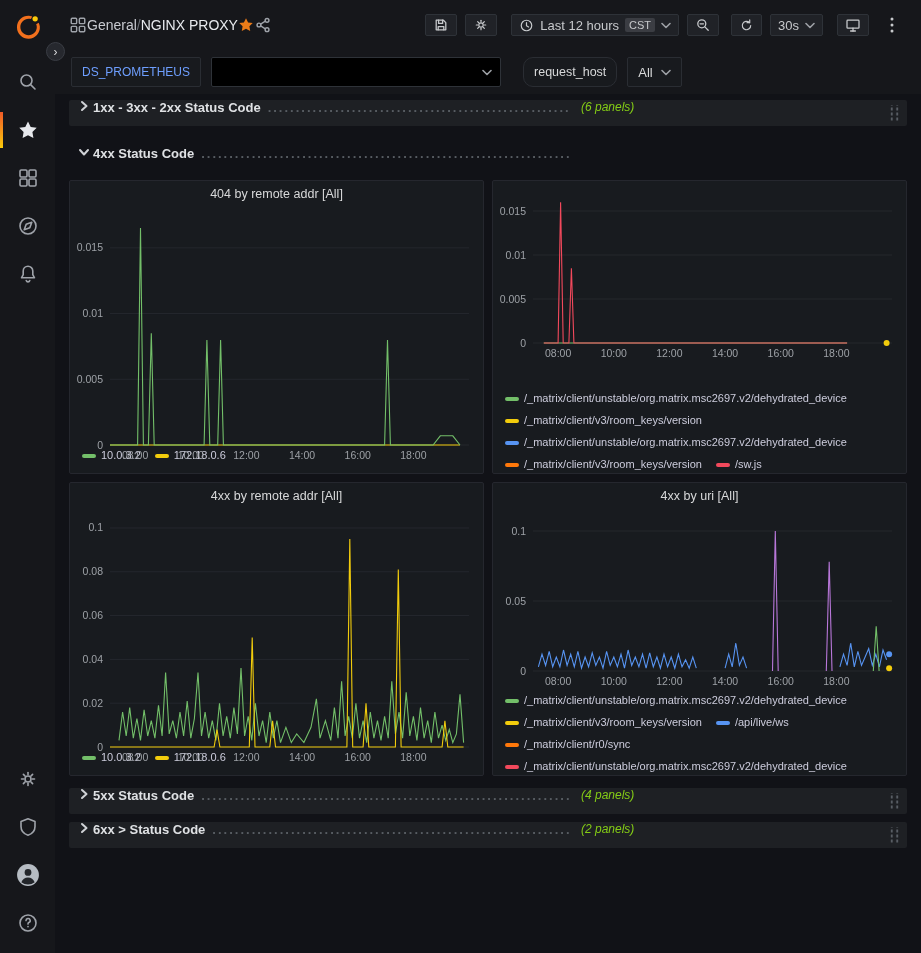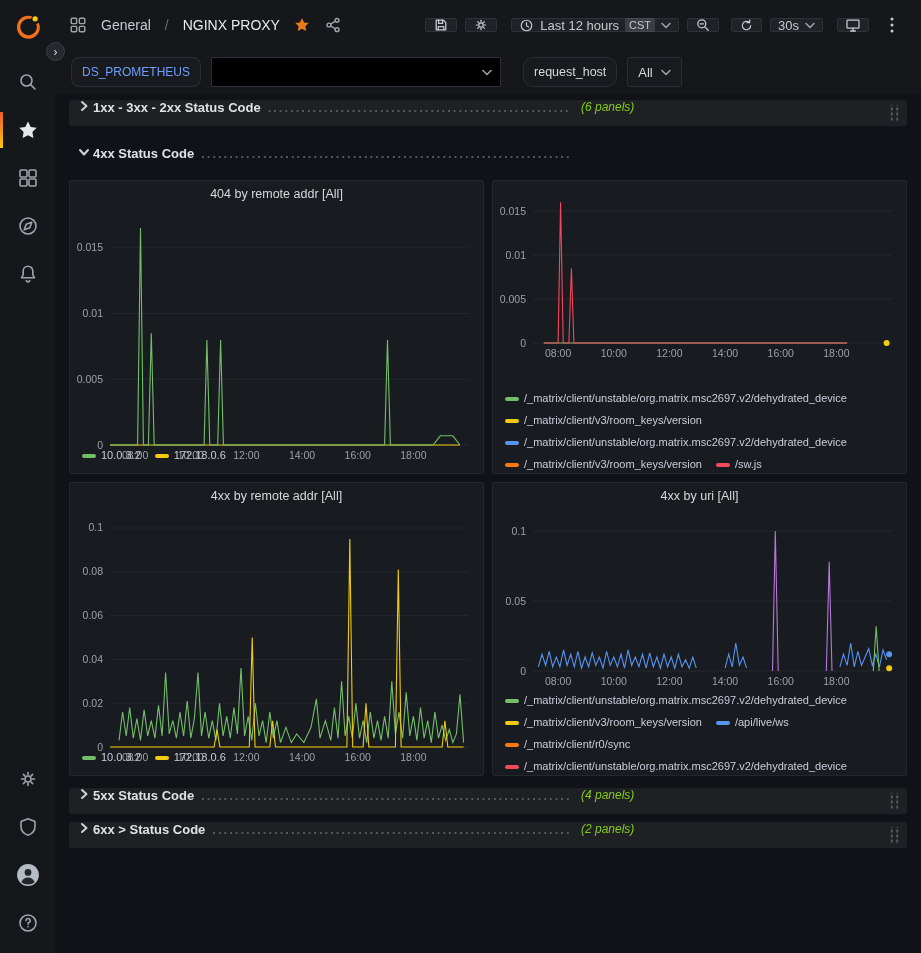--- a/index.html
+++ b/index.html
@@ -11,34 +11,34 @@
   .sidebar{width:55px;background:#16171b;display:flex;flex-direction:column;align-items:center;flex-shrink:0;padding-top:10px;padding-bottom:6px}
   .logo{width:34px;height:34px;display:flex;align-items:center;justify-content:center;margin-bottom:14px;cursor:pointer}
   .side-item{width:55px;height:48px;display:flex;align-items:center;justify-content:center;cursor:pointer;position:relative}
   .side-item.active::before{content:"";position:absolute;left:0;top:6px;bottom:6px;width:3px;background:linear-gradient(180deg,#f05a28,#fbca0a)}
   .side-spacer{flex:1}
   .icon{stroke:#9fa3aa;fill:none;stroke-width:1.6;stroke-linecap:round;stroke-linejoin:round}
   .sidebar-expand{position:absolute;left:46px;top:42px;width:19px;height:19px;border-radius:50%;background:#26282e;border:1px solid #3a3d44;color:#d8d9da;display:flex;align-items:center;justify-content:center;font-size:12px;z-index:9;cursor:pointer;line-height:1}
 
   
   .main{flex:1;display:flex;flex-direction:column;min-width:0}
-  .topbar{height:50px;background:#16171b;display:flex;align-items:center;padding:0 14px;gap:14px;flex-shrink:0}
+  .topbar{height:50px;background:#16171b;display:flex;align-items:center;padding:0 14px;gap:0;flex-shrink:0}
   .crumb-folder{color:#c8cad0;font-size:14px;cursor:pointer}
   .crumb-sep{color:#6a6e75;font-size:14px}
   .crumb-title{color:#e8eaee;font-size:14px;font-weight:500}
   .tb-right{margin-left:auto;display:flex;align-items:center;gap:8px}
-  .tbtn{height:14px;min-width:30px;padding:0 7px;background:#202227;border:1px solid #2e3238;border-radius:2px;color:#c7c9cc;display:flex;align-items:center;justify-content:center;gap:6px;font-size:13px;cursor:pointer;font-family:inherit}
+  .tbtn{height:22px;min-width:30px;padding:0 7px;background:#202227;border:1px solid #2e3238;border-radius:2px;color:#c7c9cc;display:flex;align-items:center;justify-content:center;gap:6px;font-size:13px;cursor:pointer;font-family:inherit}
   .tbtn .icon{stroke:#c7c9cc}
   .tbtn.noborder{background:transparent;border-color:transparent}
   .tz{background:rgba(204,204,220,0.16);border-radius:2px;padding:1px 4px;font-size:11px;color:#c7c9cc}
   .cv{stroke:#9da1a6;fill:none;stroke-width:1.6;stroke-linecap:round;stroke-linejoin:round}
 
   
   .submenu{height:44px;background:#16171b;display:flex;align-items:center;padding:0 16px;gap:10px;flex-shrink:0}
-  .var-label{height:30px;display:flex;align-items:center;padding:0 10px;background:#181a1e;border:1px solid #2a2d33;border-radius:8px;color:#6e9fff;font-size:12px;font-weight:500;cursor:pointer}
+  .var-label{height:30px;display:flex;align-items:center;padding:0 10px;background:#181a1e;border:1px solid #2a2d33;border-radius:2px;color:#6e9fff;font-size:12px;font-weight:500;cursor:pointer}
   .var-black{width:290px;height:30px;background:#000;border:1px solid #2e3238;border-radius:2px;display:flex;align-items:center;justify-content:flex-end;padding:0 8px;cursor:pointer}
   .var-name{height:30px;display:flex;align-items:center;padding:0 10px;background:#181a1e;border:1px solid #2a2d33;border-radius:10px;color:#d8d9da;font-size:12.5px;font-weight:500}
   .var-select{height:30px;display:flex;align-items:center;gap:8px;padding:0 10px;background:#181a1e;border:1px solid #2a2d33;border-radius:2px;color:#d8d9da;font-size:13px;cursor:pointer}
 
   
   .canvas{flex:1;background:#111217;padding:6px 14px 0;overflow:hidden}
   .row-head{height:26px;display:flex;align-items:flex-start;margin-bottom:8px;padding:0 6px;position:relative;border-radius:2px;cursor:pointer}
   .row-head.collapsed{background:#1e2024}
   .row-chev{width:18px;display:flex;align-items:center;justify-content:center;flex-shrink:0}
   .row-chev .icon{stroke:#d0d2d6;stroke-width:2}

